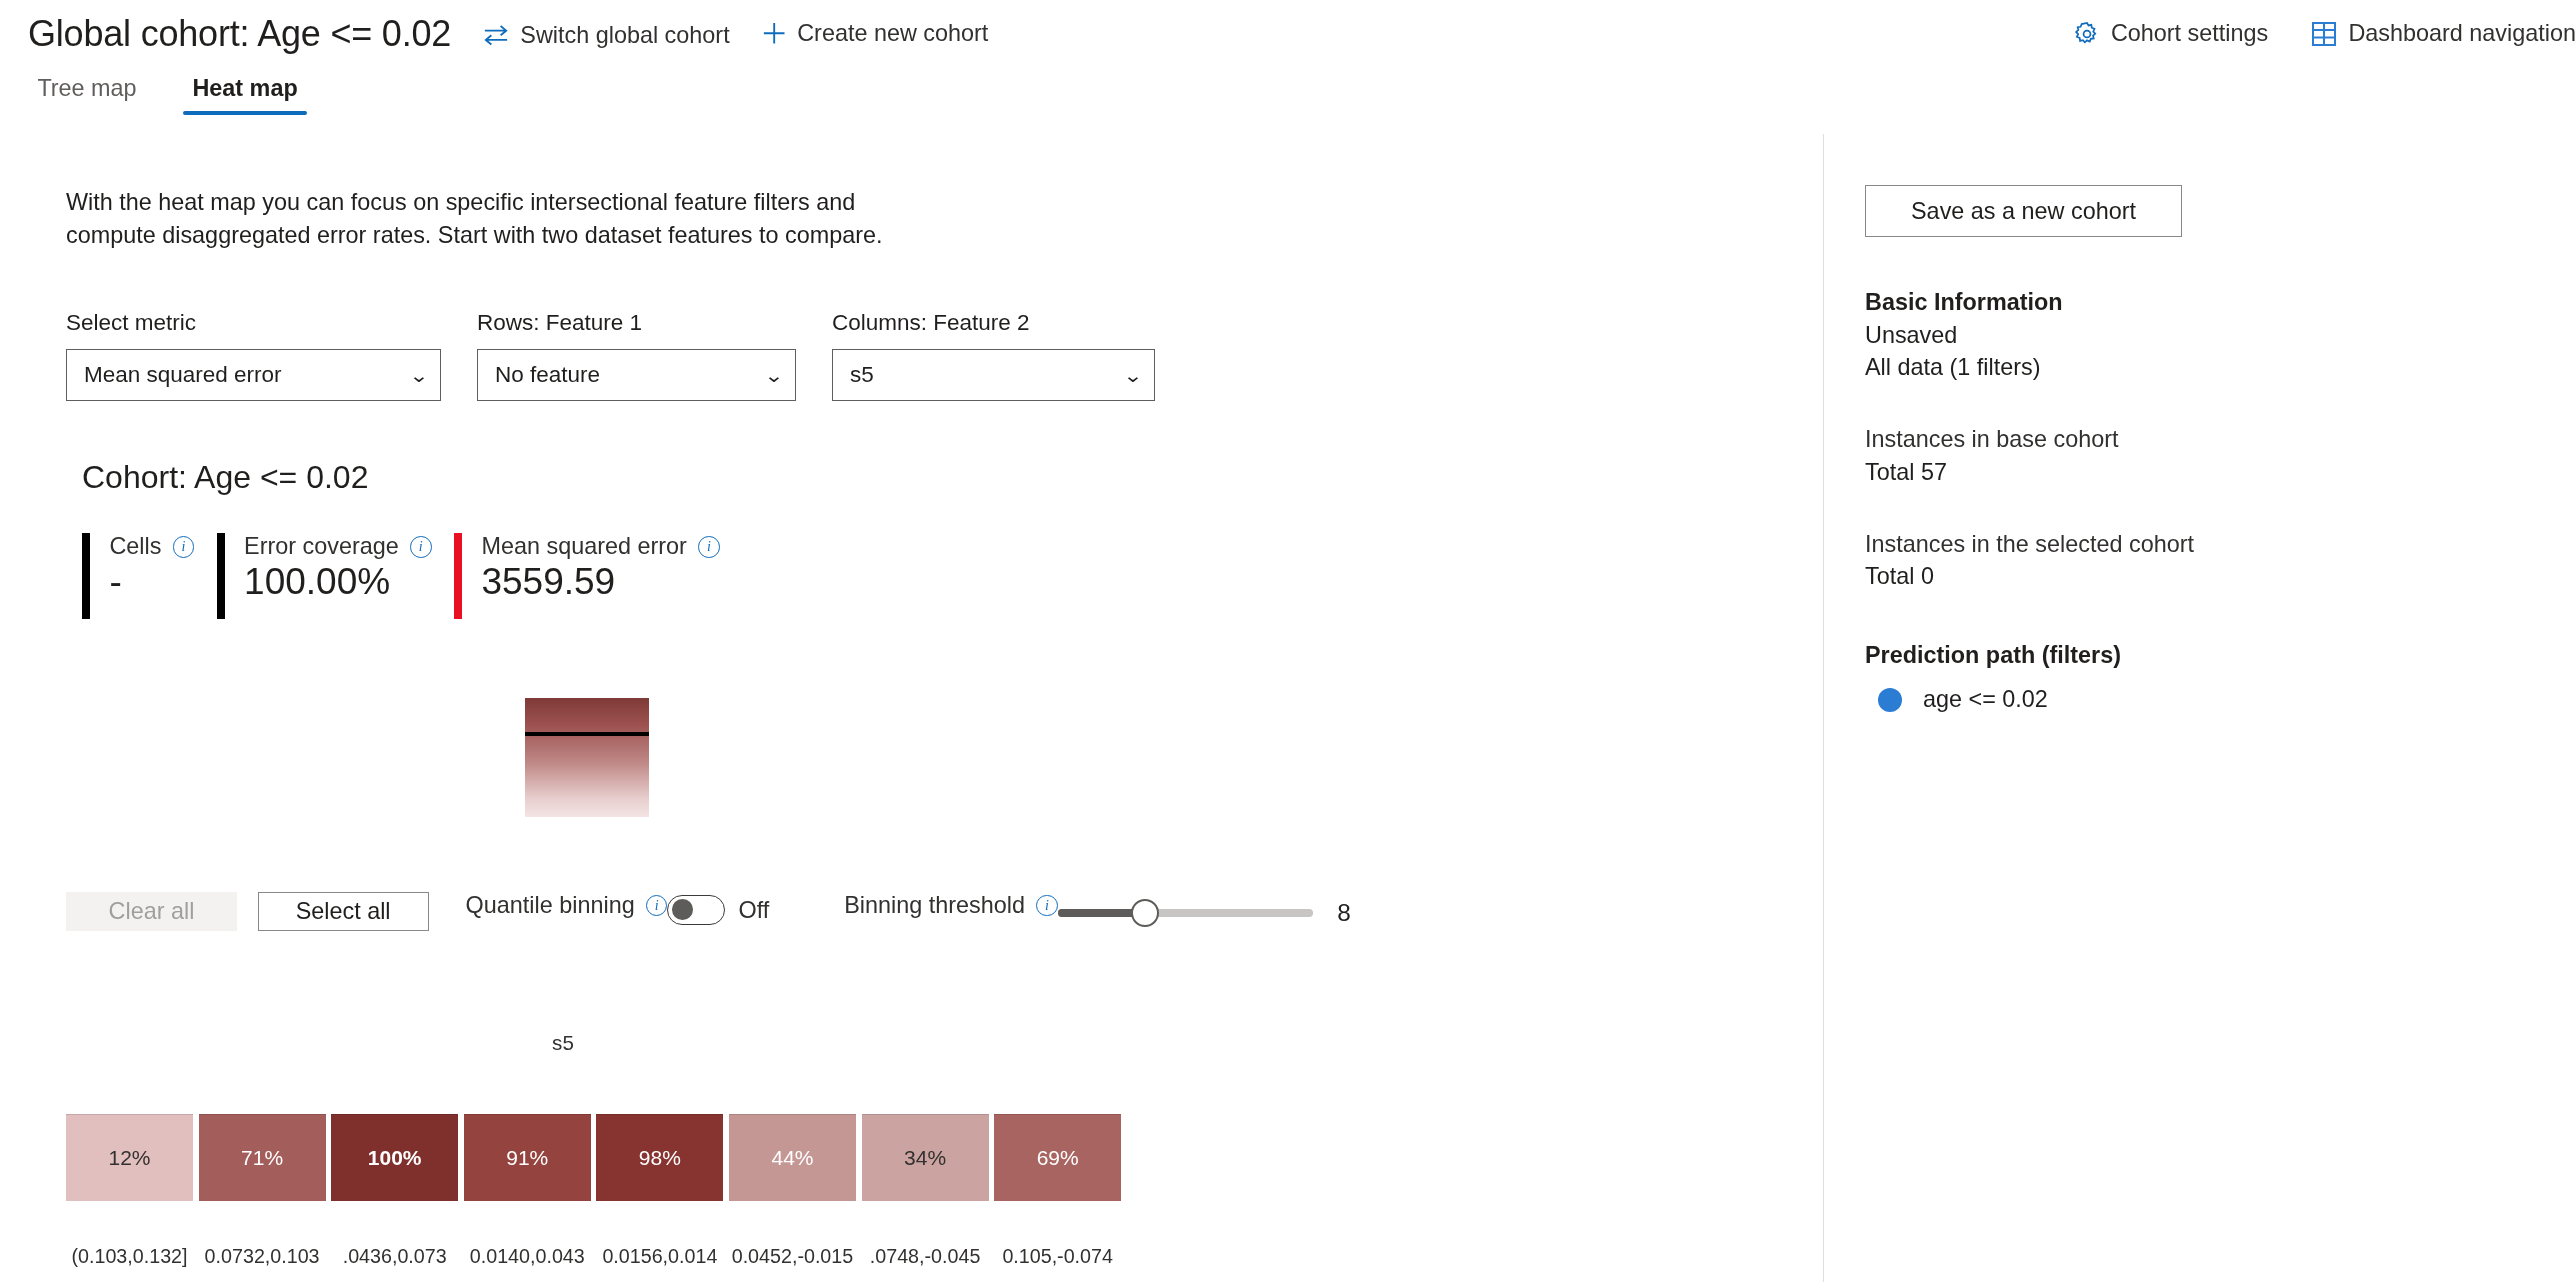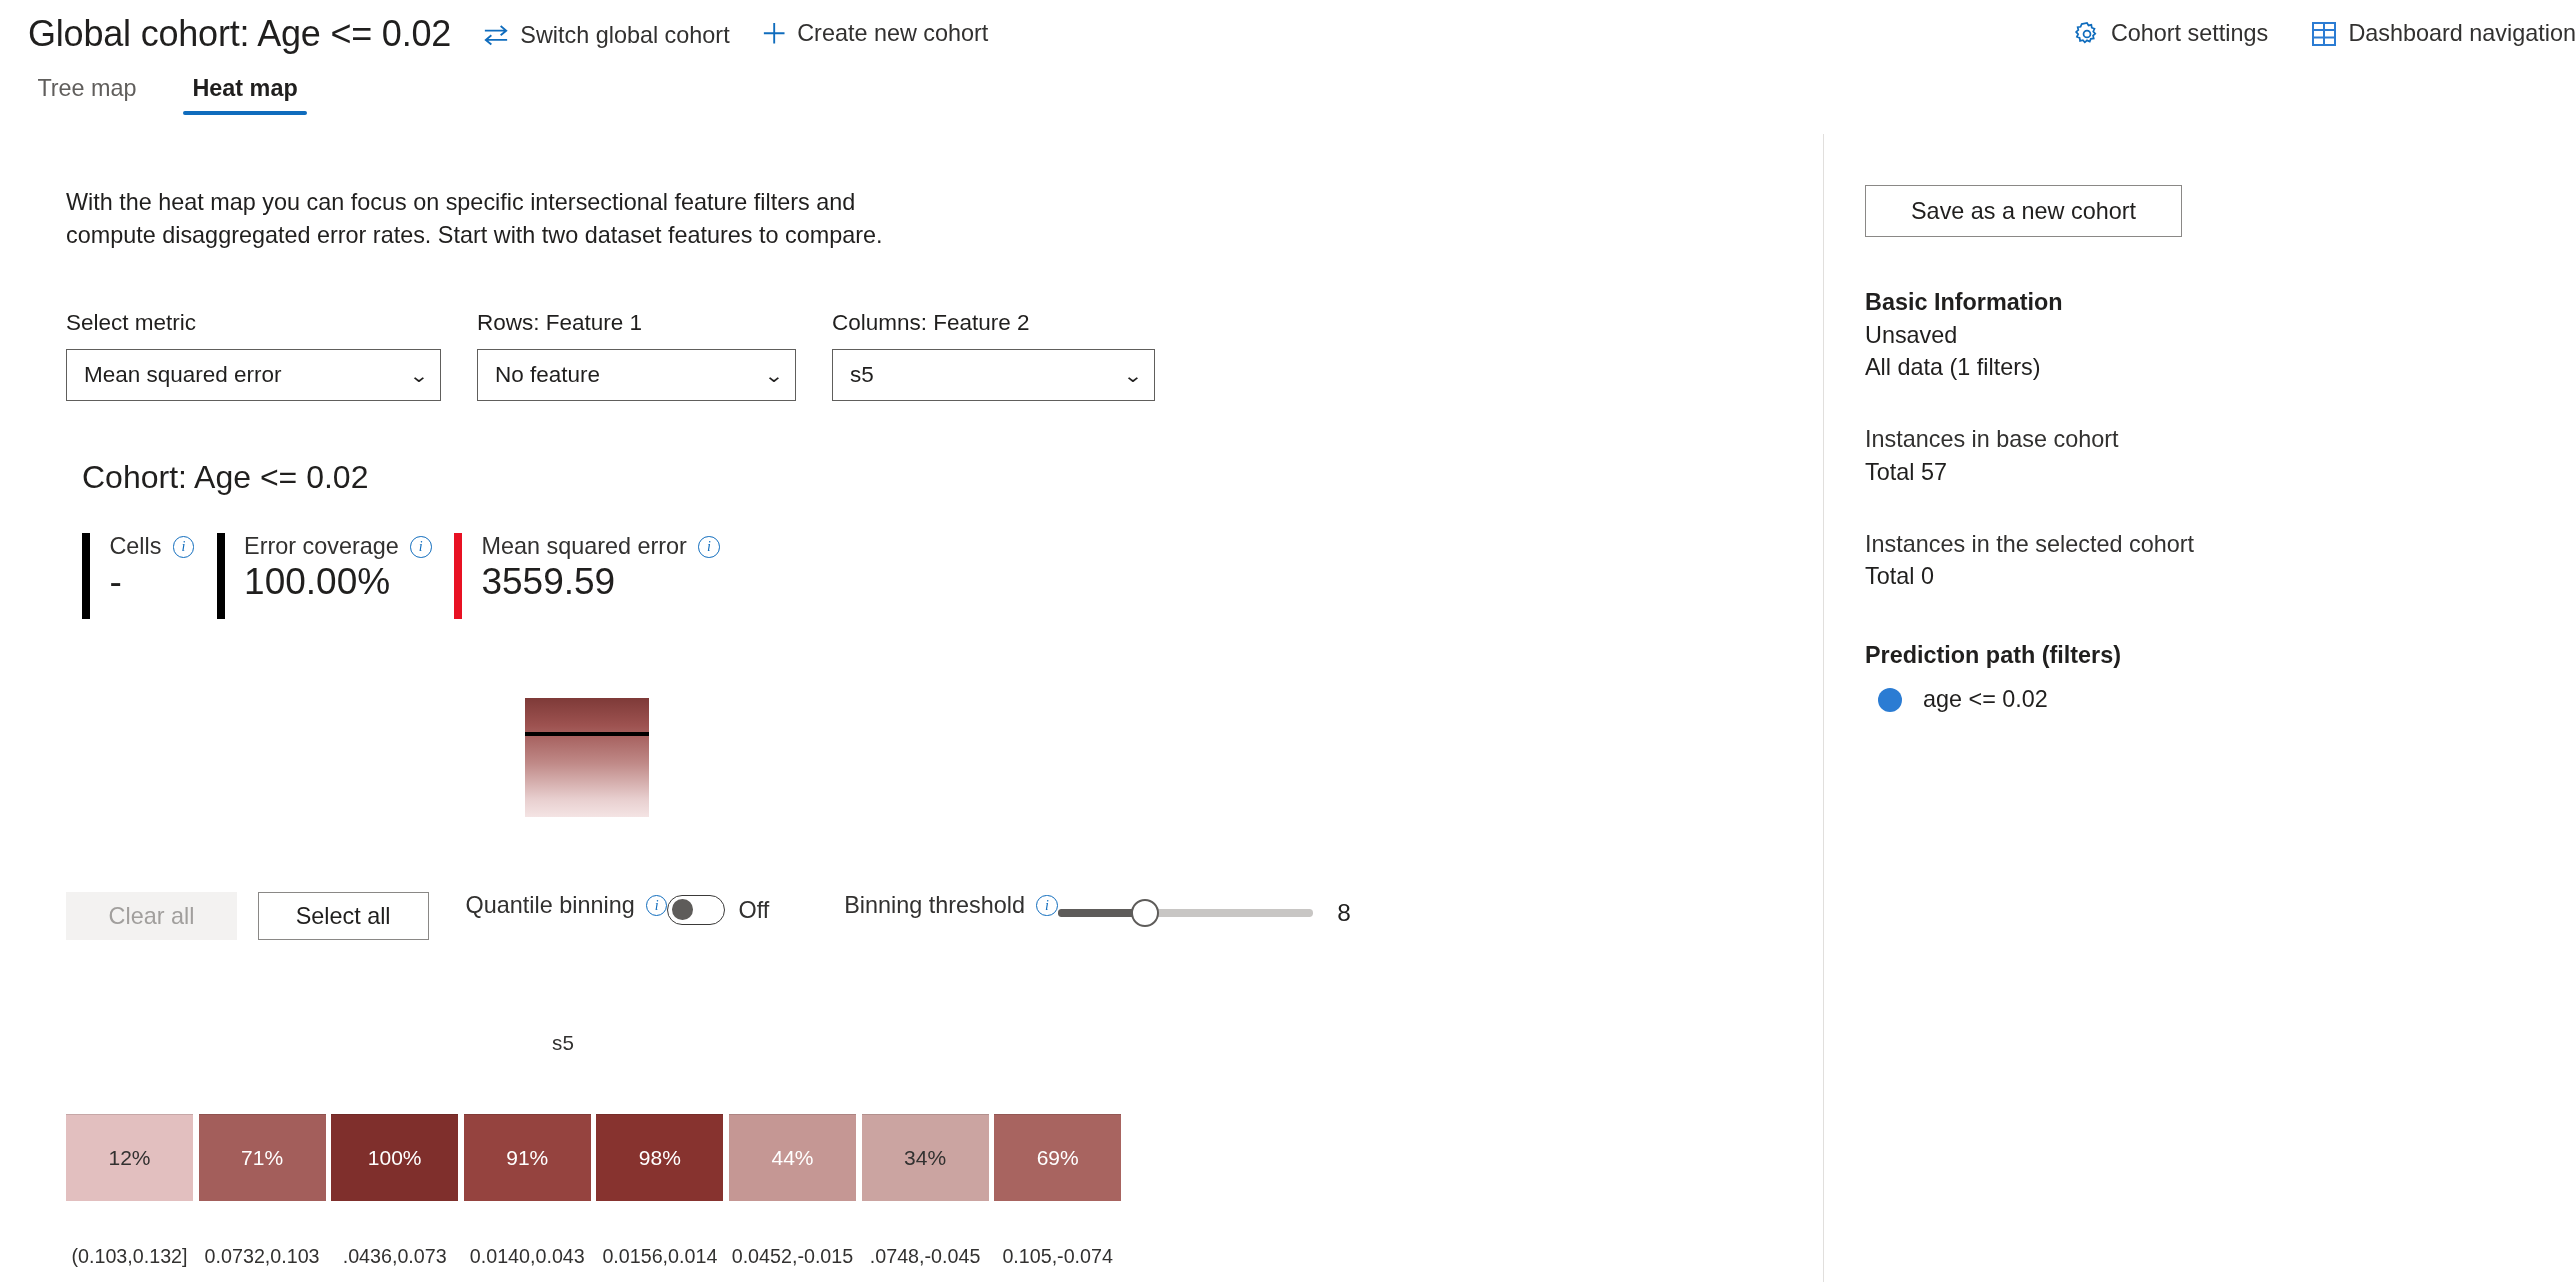--- a/index.html
+++ b/index.html
@@ -110,21 +110,21 @@
     content: ""; position: absolute; left: 0; right: 0; top: 34px;
     height: 3.7px; background: #000;
   }
 
   
   .controls {
     position: absolute; left: 66px; top: 892px;
     display: flex; align-items: flex-start;
   }
   .btn {
-    height: 48px; min-width: 171px; border: 0.9px solid #8a8886; background: #fff;
+    height: 39px; min-width: 171px; border: 0.9px solid #8a8886; background: #fff;
     font-size: 23.4px; color: #201f1e; cursor: pointer;
     font-family: "Liberation Sans", sans-serif;
     display: inline-flex; align-items: center; justify-content: center;
   }
   .btn.disabled {
     background: #f3f2f1; border-color: #f3f2f1; color: #a19f9d; cursor: default;
   }
   .btn-clear { margin-right: 20.6px; }
   .btn-select { margin-right: 37px; }
 
@@ -369,21 +369,21 @@
         </div>
         <span class="slider-value">8</span>
       </div>
     </div>
   </div>
 
   <div class="hm-axis-title">s5</div>
   <div class="heatmap" id="heatmap-cells">
       <div class="hm-cell" style="background: rgb(226, 191, 191); color: rgb(50, 49, 48);">12%</div>
       <div class="hm-cell" style="background: rgb(163, 94, 91); color: rgb(255, 255, 255);">71%</div>
-      <div class="hm-cell" style="background: rgb(127, 47, 44); color: rgb(255, 255, 255);">100%</div>
+      <div class="hm-cell" style="background: rgb(127, 47, 44); color: rgb(255, 255, 255); font-weight: bold;">100%</div>
       <div class="hm-cell" style="background: rgb(149, 67, 63); color: rgb(255, 255, 255);">91%</div>
       <div class="hm-cell" style="background: rgb(135, 51, 47); color: rgb(255, 255, 255);">98%</div>
       <div class="hm-cell" style="background: rgb(197, 151, 148); color: rgb(255, 255, 255);">44%</div>
       <div class="hm-cell" style="background: rgb(203, 164, 161); color: rgb(50, 49, 48);">34%</div>
       <div class="hm-cell" style="background: rgb(168, 100, 96); color: rgb(255, 255, 255);">69%</div>
     </div>
   <div class="hm-labels" id="heatmap-labels">
       <div class="hm-label"><span>(0.103,0.132]</span></div>
       <div class="hm-label"><span>0.0732,0.103</span></div>
       <div class="hm-label"><span>.0436,0.073</span></div>

